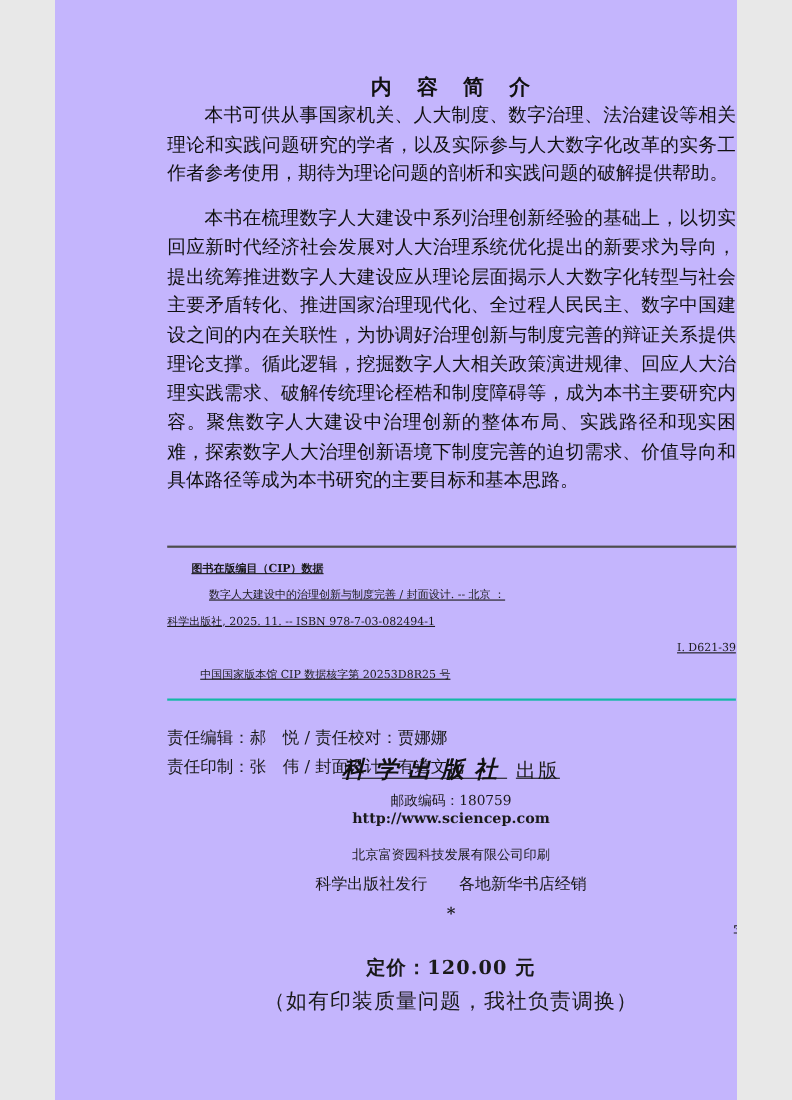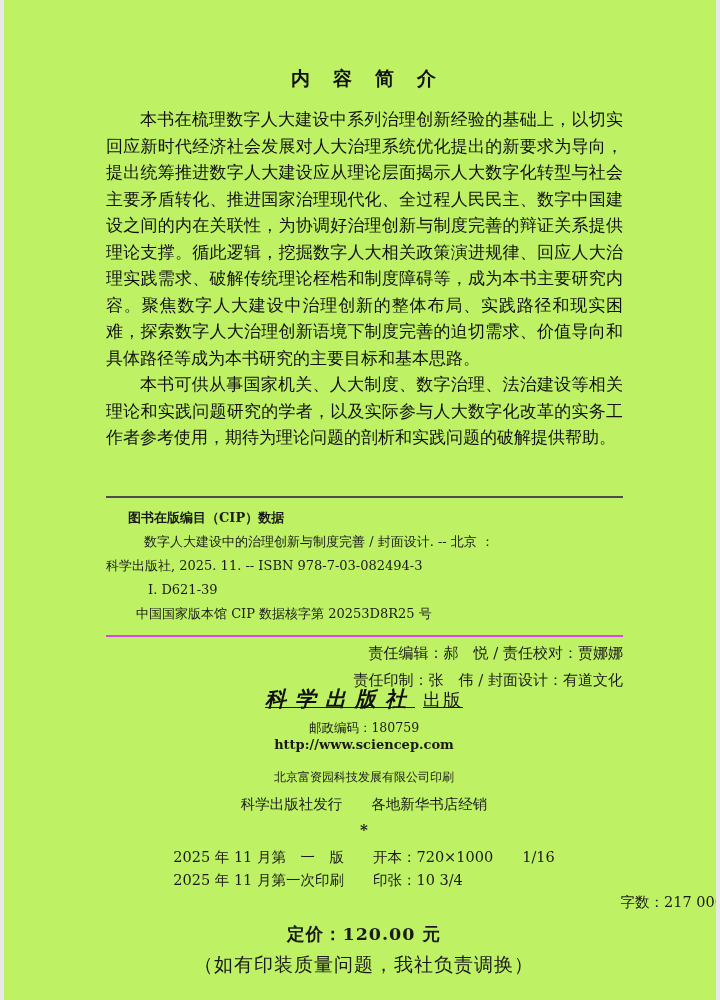--- a/index.html
+++ b/index.html
@@ -1,22 +1,22 @@
 <!DOCTYPE html>
 <html><head>
 <meta charset="utf-8">
 <style>
   * { margin: 0; padding: 0; box-sizing: border-box; }
   html, body { background: #e8e8e8; }
   .page {
     position: relative;
-    width: 712px;
+    width: 620px;
     height: 1000px;
     margin: 0 auto;
-    background: #bef264;
+    background: #c4b5fd;
     font-family: "DejaVu Serif", "Liberation Serif", serif;
     color: #1a1a1a;
     overflow: hidden;
   }
   .column {
     position: absolute;
     left: 102px;
     top: 0;
     width: 517px;
   }
@@ -35,34 +35,35 @@
     line-height: 26.5px;
     text-align: justify;
     text-indent: 2em;
     color: #111;
   }
   .intro-para.second { margin-top: 0; }
 
   .cip-box {
     margin-top: 45px;
     border-top: 2px solid #4d4d4d;
-    border-bottom: 2px solid #d946ef;
+    border-bottom: 2px solid #14b8a6;
     padding: 8px 0 9px 0;
-    font-size: 13px;
+    font-size: 10px;
     line-height: 24px;
+    text-decoration: underline;
   }
   .cip-heading { font-weight: bold; padding-left: 22px; }
   .cip-line1 { padding-left: 38px; }
   .cip-line2 { padding-left: 0; }
-  .cip-line3 { padding-left: 42px; }
+  .cip-line3 { padding-left: 42px; text-align: right; }
   .cip-line4 { padding-left: 30px; }
 
   .credits {
-    margin-top: 3px;
-    text-align: right;
+    margin-top: 20px;
+    text-align: left;
     font-size: 15px;
     line-height: 27px;
     color: #1a1a1a;
   }
 
   .pub-block { position: absolute; left: 0; top: 680px; width: 720px; text-align: center; }
   .pub-logo-line { line-height: 38px; text-decoration: underline; }
   .pub-logo {
     font-weight: bold;
     font-size: 21px;
@@ -90,28 +91,28 @@
 </style>
 </head>
 <body>
 
 <div class="page">
 
   <div class="column">
 
     <h1 class="intro-title">内　容　简　介</h1>
 
+    <p class="intro-para second">本书可供从事国家机关、人大制度、数字治理、法治建设等相关理论和实践问题研究的学者，以及实际参与人大数字化改革的实务工作者参考使用，期待为理论问题的剖析和实践问题的破解提供帮助。</p>
+
     <p class="intro-para">本书在梳理数字人大建设中系列治理创新经验的基础上，以切实回应新时代经济社会发展对人大治理系统优化提出的新要求为导向，提出统筹推进数字人大建设应从理论层面揭示人大数字化转型与社会主要矛盾转化、推进国家治理现代化、全过程人民民主、数字中国建设之间的内在关联性，为协调好治理创新与制度完善的辩证关系提供理论支撑。循此逻辑，挖掘数字人大相关政策演进规律、回应人大治理实践需求、破解传统理论桎梏和制度障碍等，成为本书主要研究内容。聚焦数字人大建设中治理创新的整体布局、实践路径和现实困难，探索数字人大治理创新语境下制度完善的迫切需求、价值导向和具体路径等成为本书研究的主要目标和基本思路。</p>
-
-    <p class="intro-para second">本书可供从事国家机关、人大制度、数字治理、法治建设等相关理论和实践问题研究的学者，以及实际参与人大数字化改革的实务工作者参考使用，期待为理论问题的剖析和实践问题的破解提供帮助。</p>
 
     <div class="cip-box">
       <div class="cip-heading">图书在版编目（CIP）数据</div>
       <div class="cip-line1">数字人大建设中的治理创新与制度完善 / 封面设计. -- 北京 ：</div>
-      <div class="cip-line2">科学出版社, 2025. 11. -- ISBN 978-7-03-082494-3</div>
+      <div class="cip-line2">科学出版社, 2025. 11. -- ISBN 978-7-03-082494-1</div>
       <div class="cip-line3">Ⅰ. D621-39</div>
       <div class="cip-line4">中国国家版本馆 CIP 数据核字第 20253D8R25 号</div>
     </div>
 
     <div class="credits">
       <div>责任编辑：郝　悦 / 责任校对：贾娜娜</div>
       <div>责任印制：张　伟 / 封面设计：有道文化</div>
     </div>
 
   </div>
@@ -126,24 +127,20 @@
     <div class="pub-postcode">邮政编码：180759</div>
 
     <div class="pub-url">http://www.sciencep.com</div>
 
     <div class="pub-printer">北京富资园科技发展有限公司印刷</div>
 
     <div class="pub-dist">科学出版社发行　　各地新华书店经销</div>
 
     <div class="pub-star">*</div>
 
-    <div class="edition-lines">
-      <div>2025 年 11 月第　一　版　　开本：720×1000　　1/16</div>
-      <div>2025 年 11 月第一次印刷　　印张：10 3/4</div>
-    </div>
 
     <div class="word-count">字数：217 000</div>
 
     <div class="price">定价：120.00 元</div>
 
     <div class="quality-note">（如有印装质量问题，我社负责调换）</div>
 
   </div>
 
 </div>

